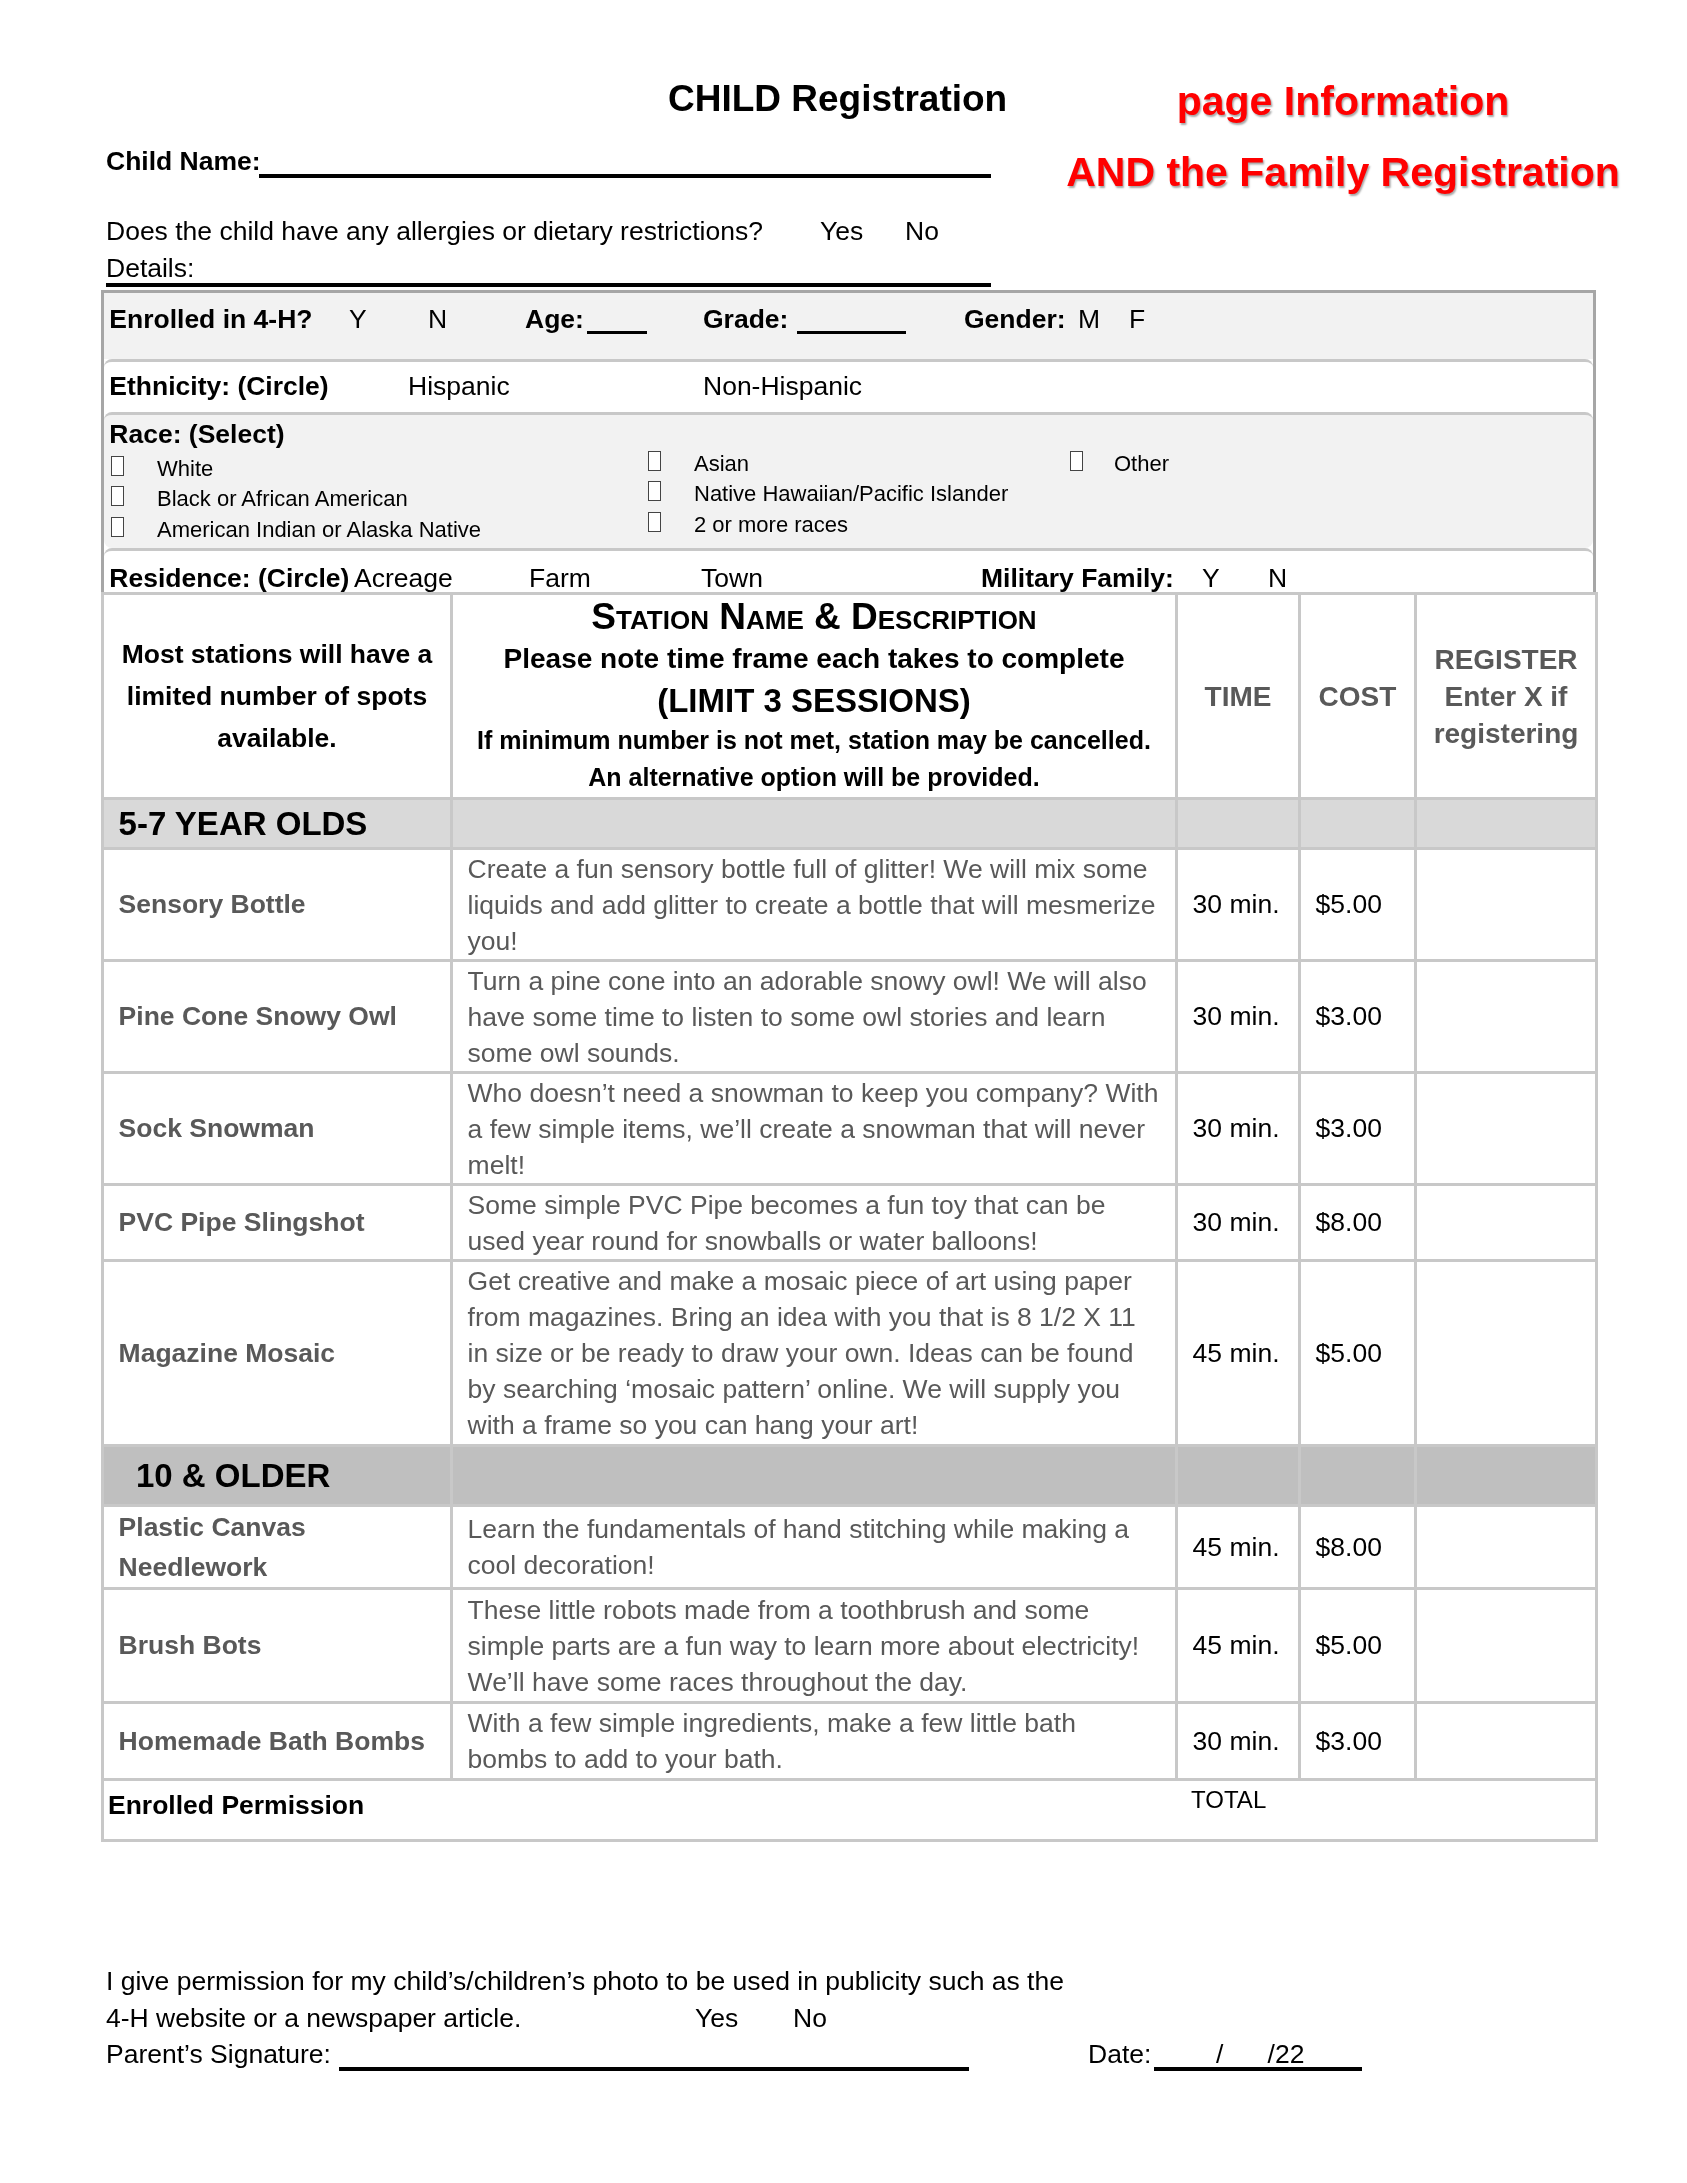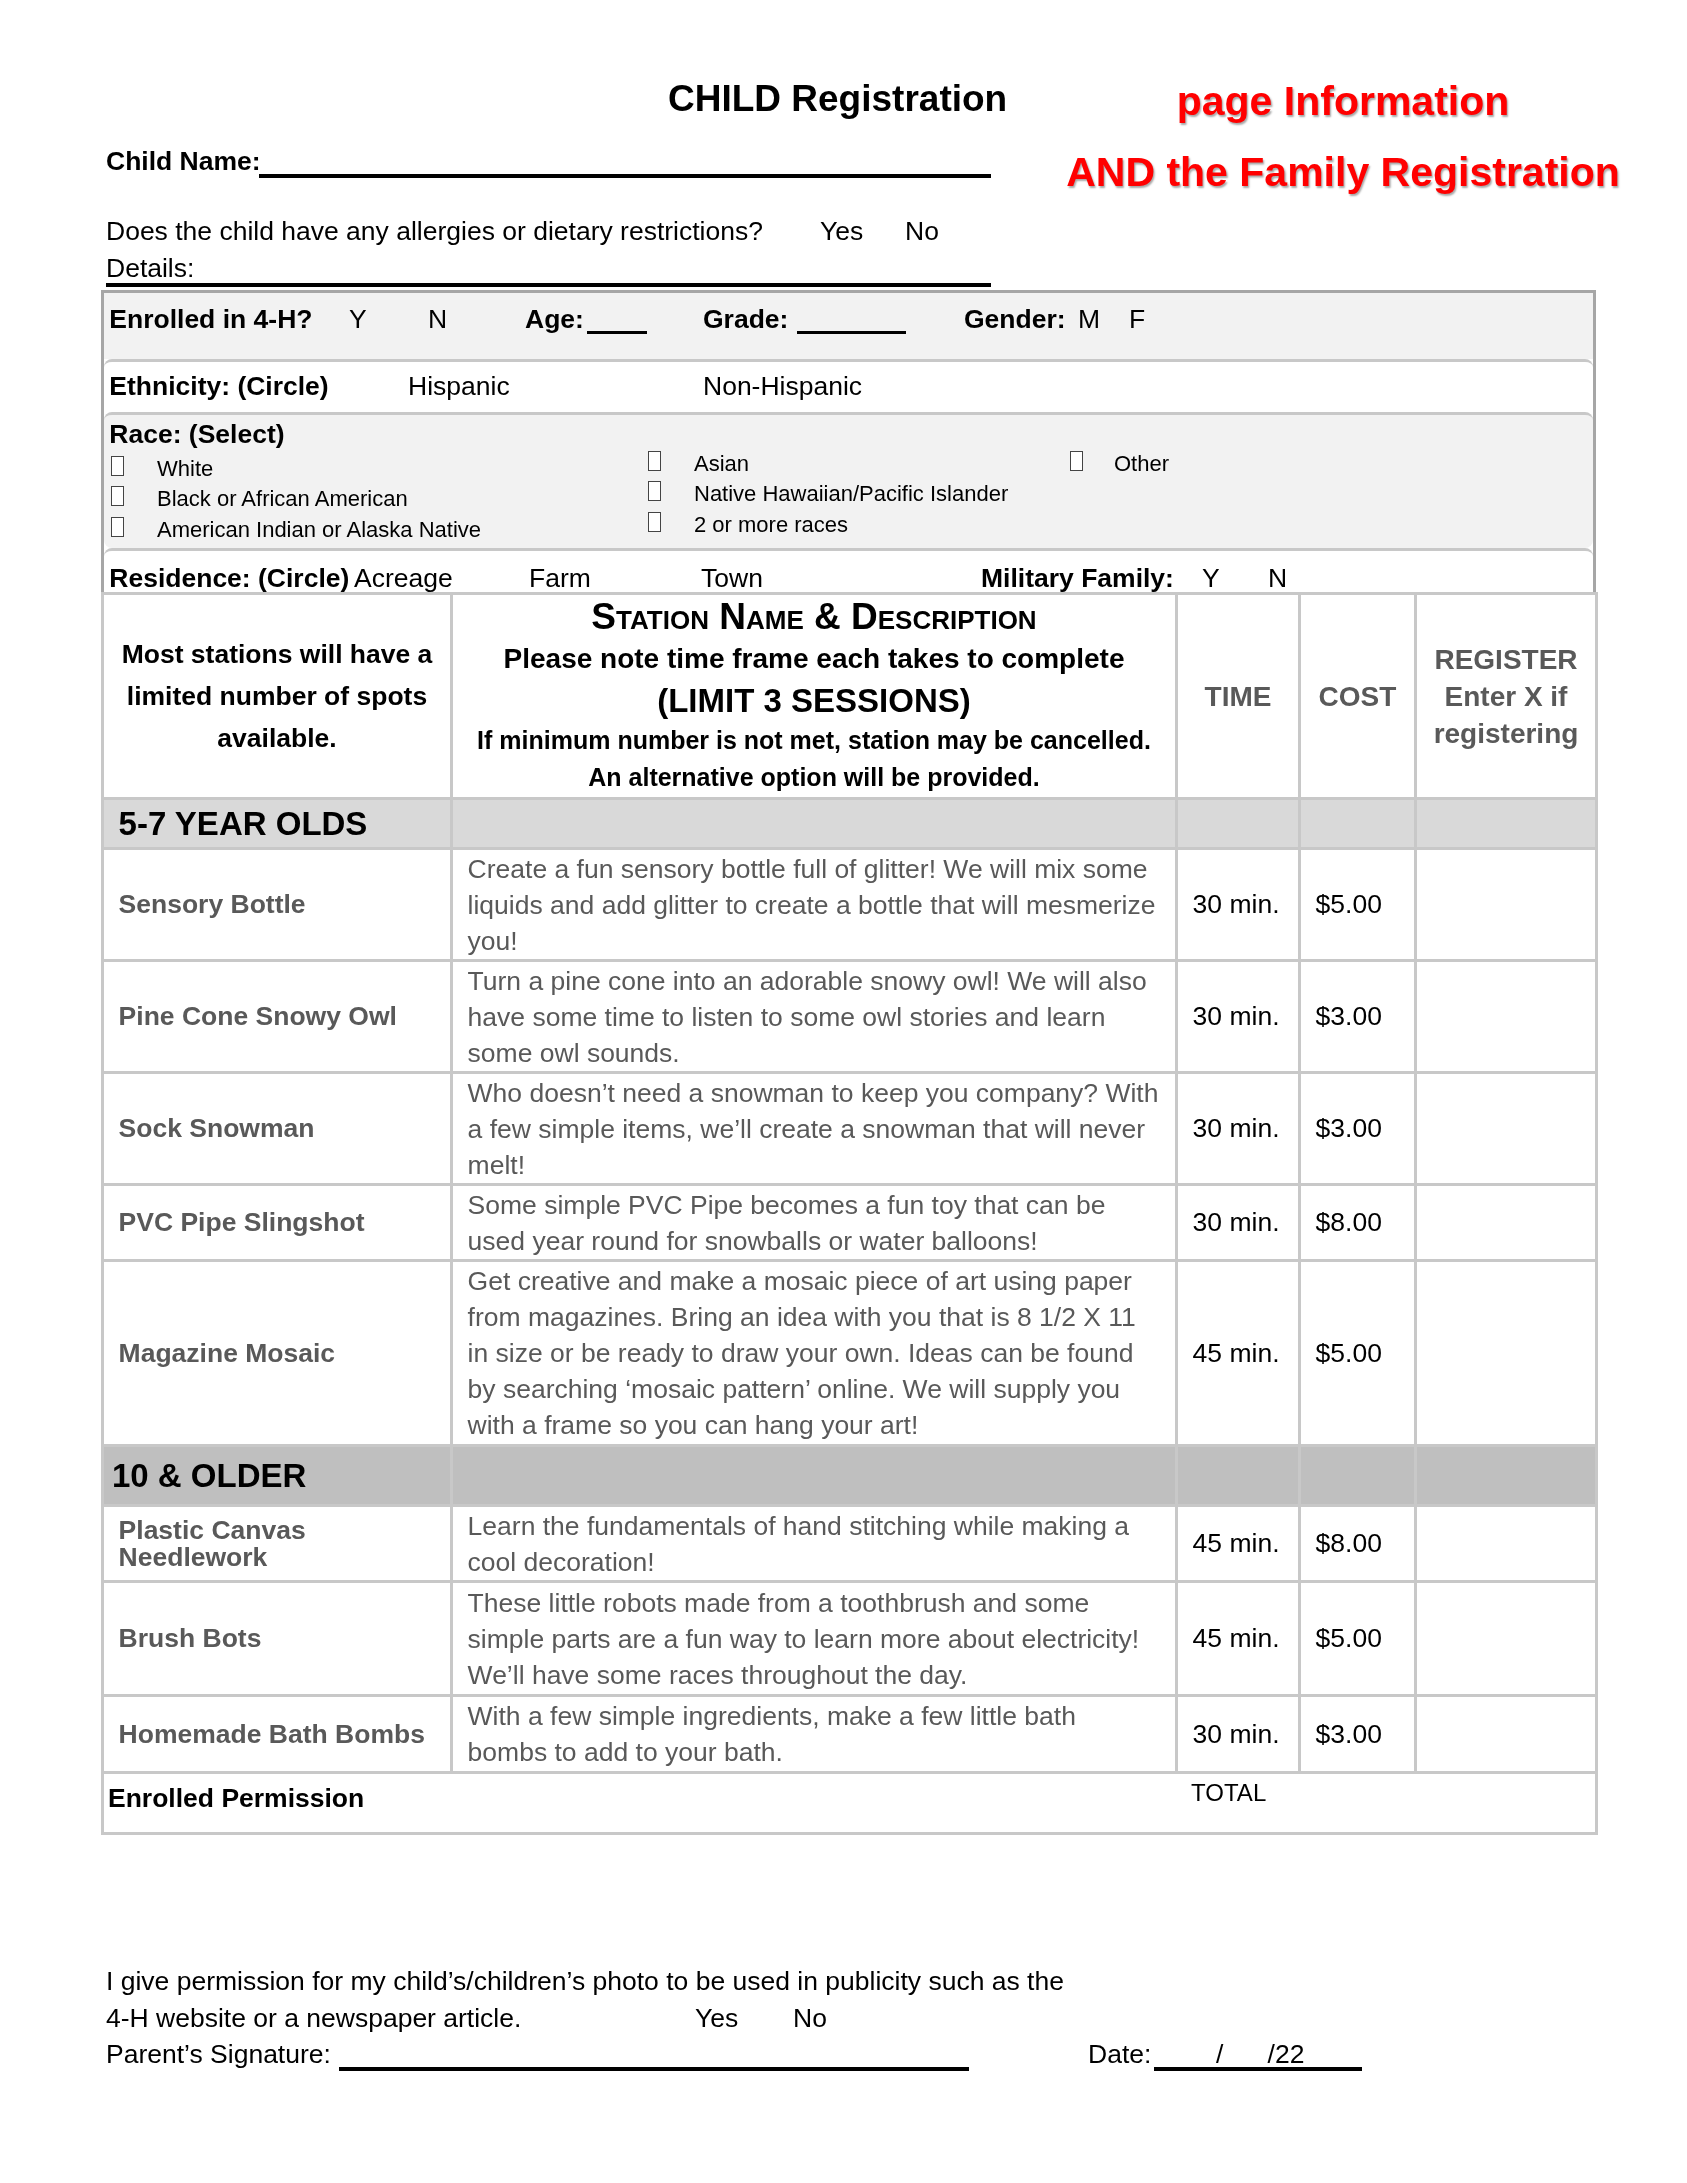--- a/index.html
+++ b/index.html
@@ -169,28 +169,28 @@
   </tr>
   <tr style="height:185px;">
     <td class="name">Magazine Mosaic</td>
     <td class="desc">Get creative and make a mosaic piece of art using paper from magazines.  Bring an idea with you that is 8 1/2 X 11 in size or be ready to draw your own.  Ideas can be found by searching ‘mosaic pattern’ online.  We will supply you with a frame so you can hang your art!</td>
     <td class="time">45 min.</td>
     <td class="cost">$5.00</td>
     <td></td>
   </tr>
 
   <tr class="grp dark" style="height:60px;">
-    <td class="grp-lbl" style="padding-left:8px;">10 &amp; OLDER</td>
+    <td class="grp-lbl" style="padding-left:32px;">10 &amp; OLDER</td>
         <td></td>
         <td></td>
         <td></td>
         <td></td>
   </tr>
   <tr style="height:76px;">
-    <td class="name" style="line-height:27px;">Plastic Canvas Needlework</td>
+    <td class="name" style="line-height:40px;">Plastic Canvas Needlework</td>
     <td class="desc">Learn the fundamentals of hand stitching while making a cool decoration!</td>
     <td class="time">45 min.</td>
     <td class="cost">$8.00</td>
     <td></td>
   </tr>
   <tr style="height:114px;">
     <td class="name">Brush Bots</td>
     <td class="desc">These little robots made from a toothbrush and some simple parts are a fun way to learn more about electricity!  We’ll have some races throughout the day.</td>
     <td class="time">45 min.</td>
     <td class="cost">$5.00</td>

